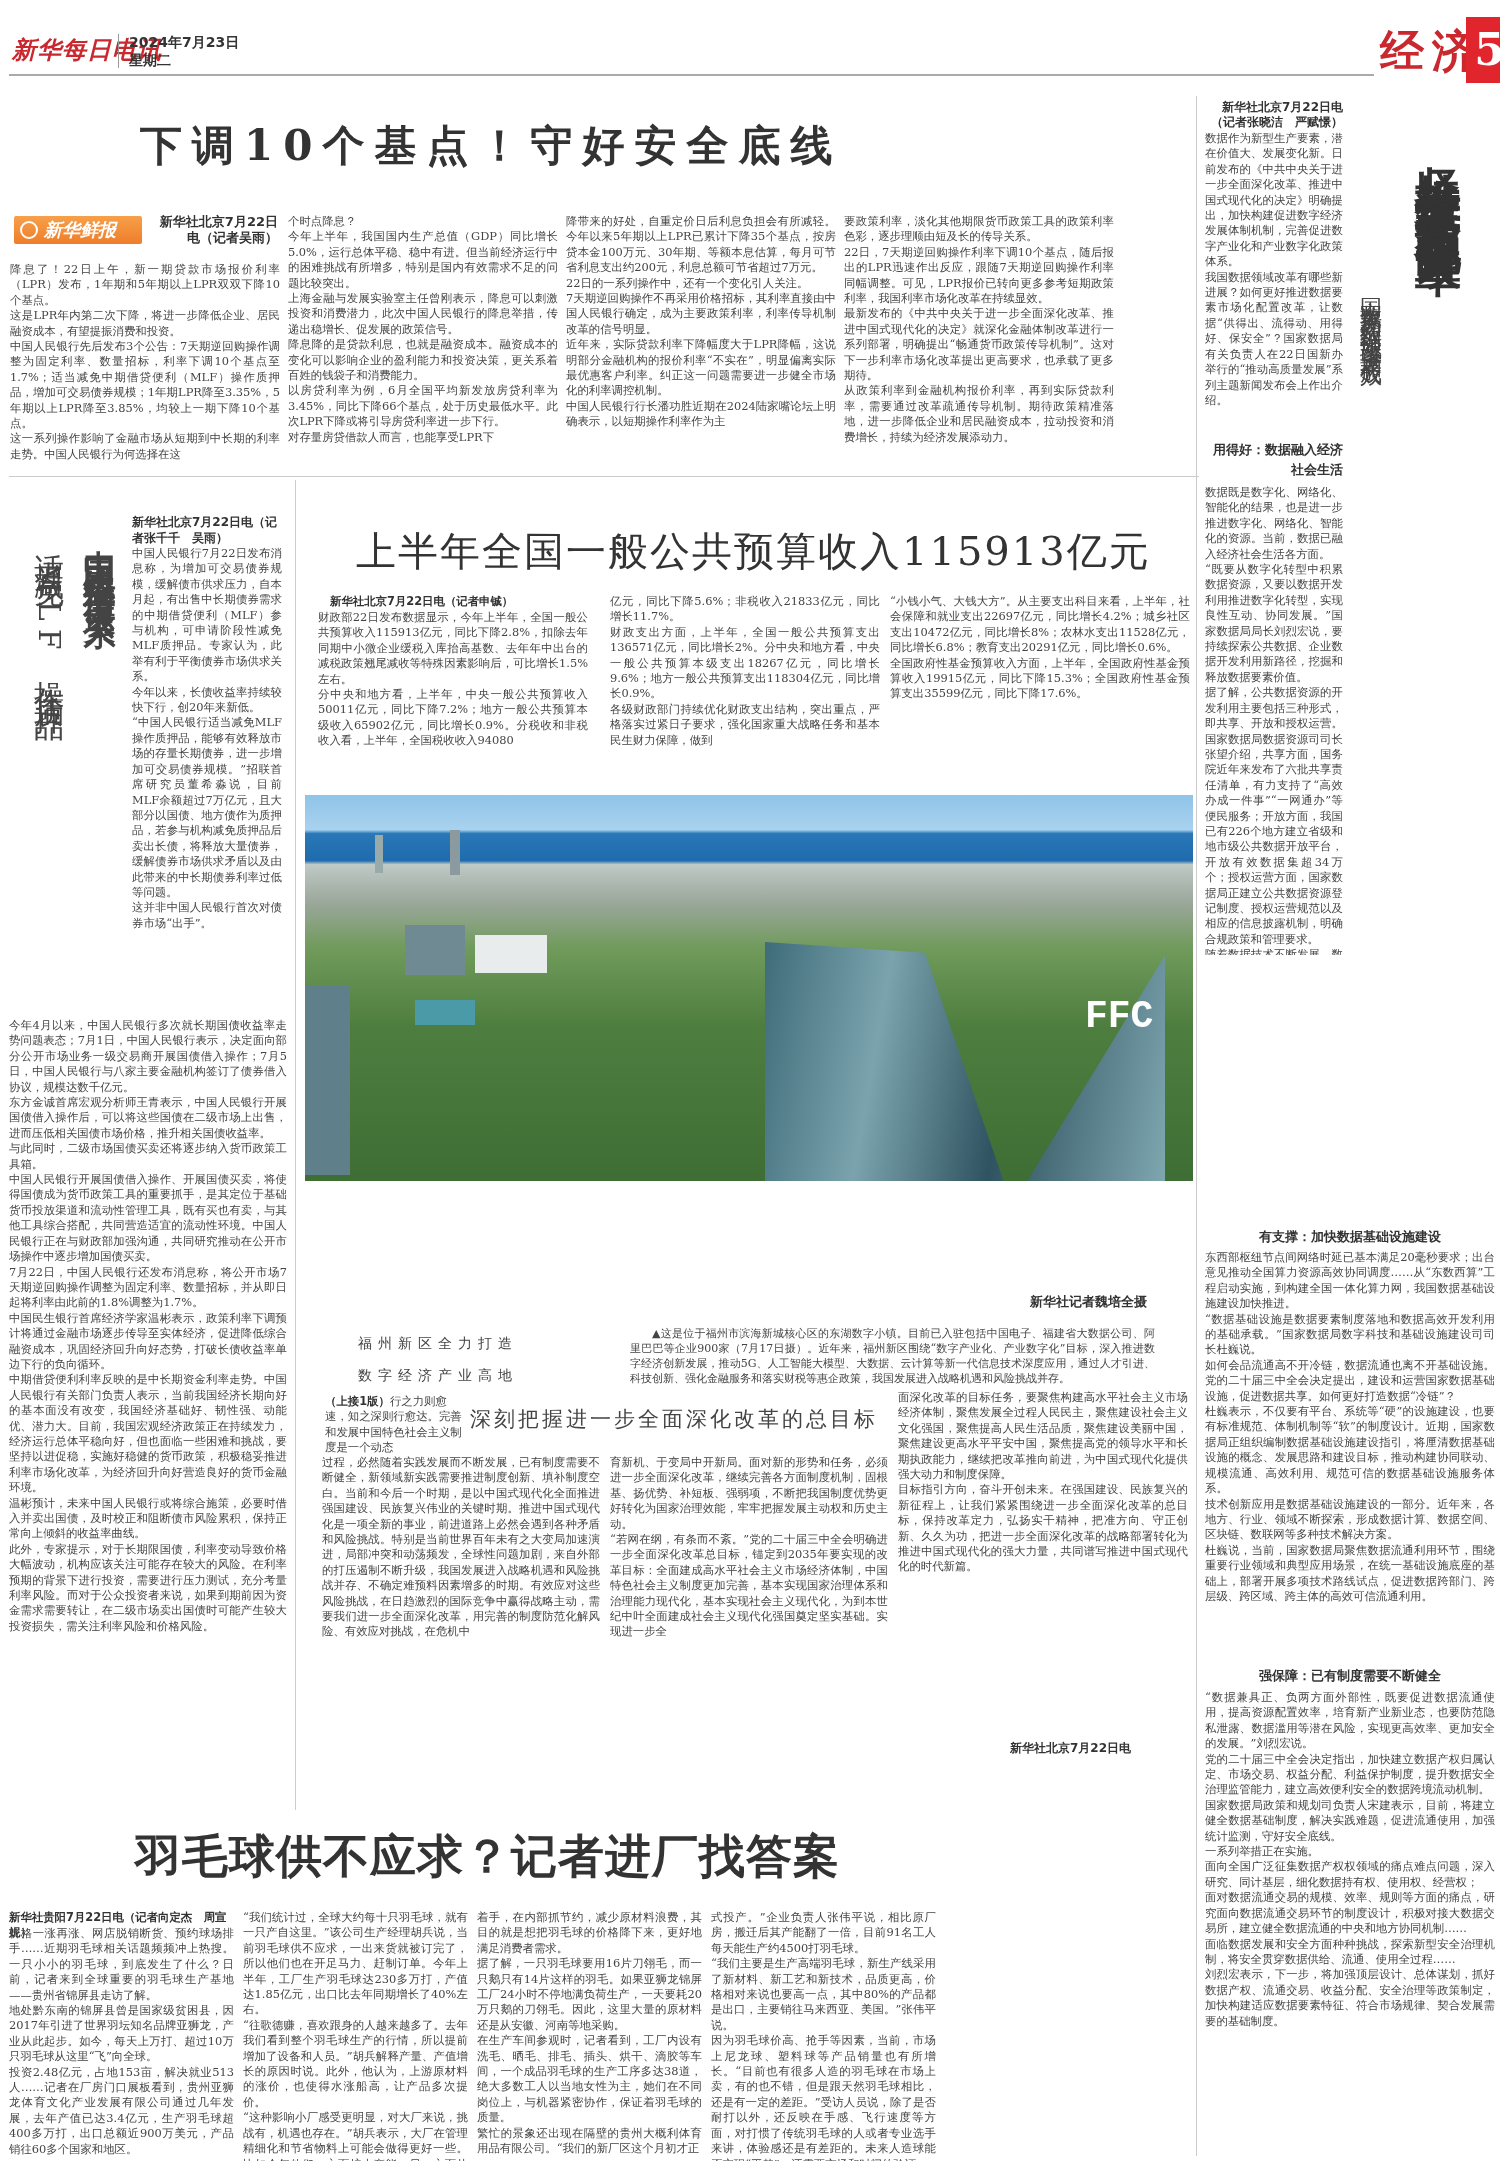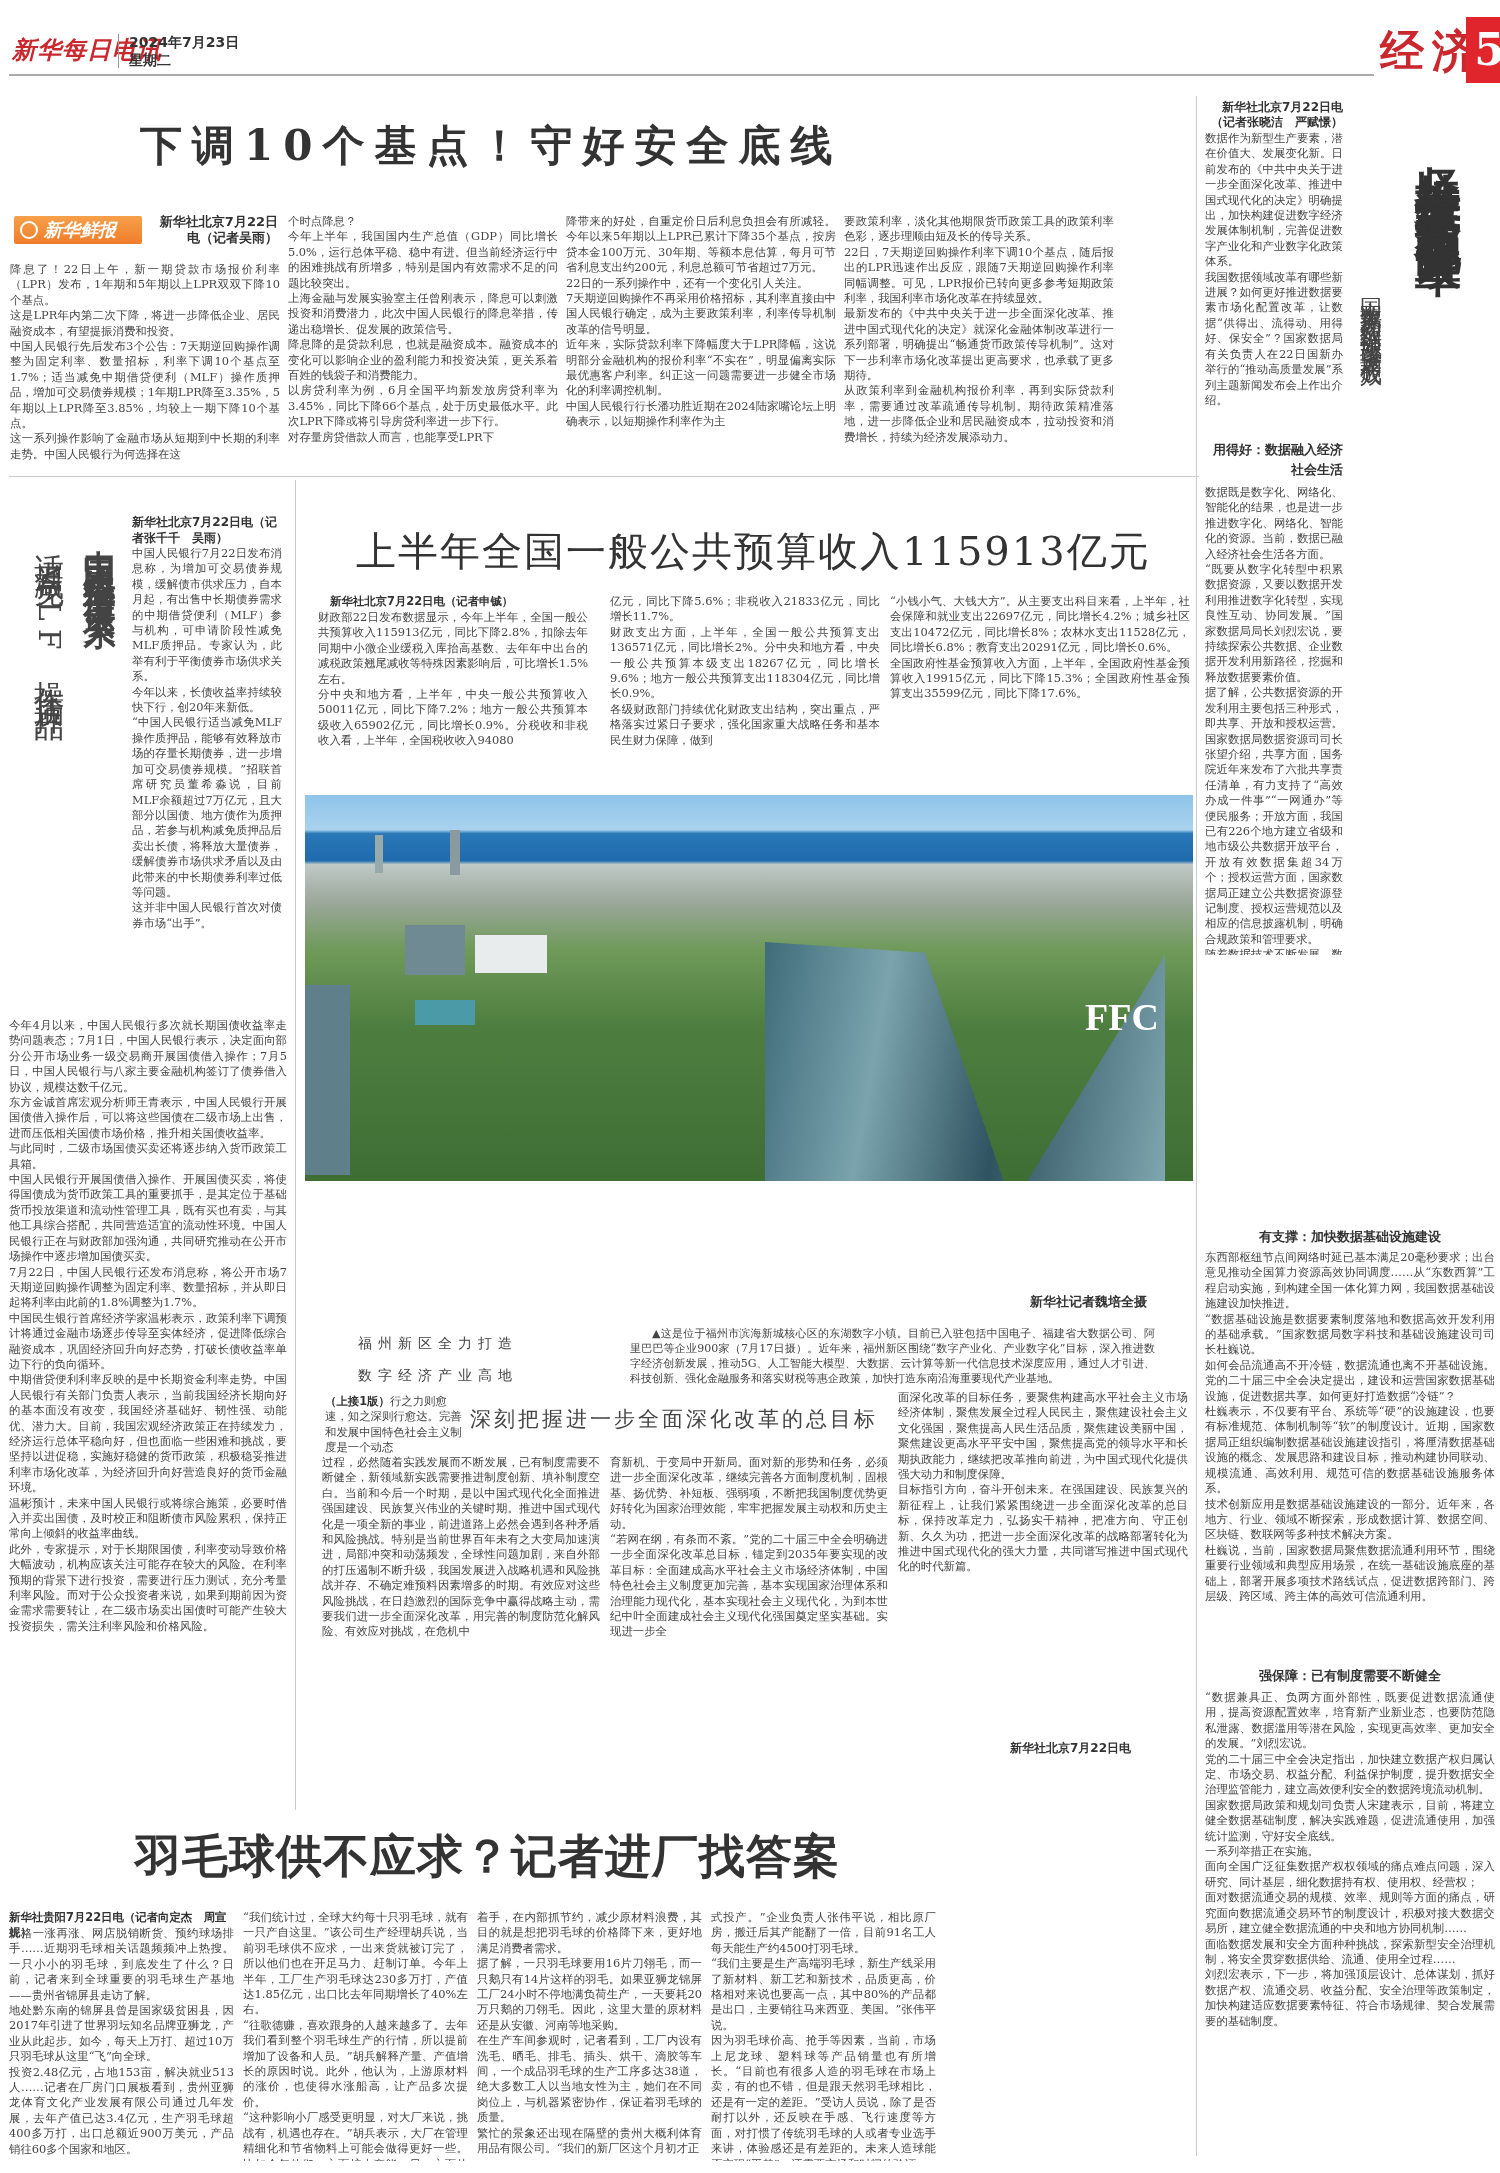--- a/index.html
+++ b/index.html
@@ -18,21 +18,21 @@
 .h1{font-weight:bold;color:#333;font-family:"DejaVu Serif",serif}
 .vhead{writing-mode:vertical-rl;font-family:"DejaVu Serif",serif;color:#444}
 .rule-v{width:1px;background:#ccc}
 .sub{font-family:"DejaVu Sans",sans-serif;font-weight:bold;color:#333;font-size:13px;text-align:center}
 .badge{left:14px;top:216px;width:128px;height:28px;background:linear-gradient(#f7a04a,#ef7d2a);border-radius:2px;color:#fff;font-size:18px;font-weight:bold;font-style:italic;display:flex;align-items:center;padding-left:6px;font-family:"DejaVu Serif",serif}
 .badge .mag{display:inline-block;width:18px;height:18px;border:2px solid #fff;border-radius:50%;margin-right:6px;position:relative}
 .photo{left:305px;top:795px;width:888px;height:386px;overflow:hidden;
  background:
  linear-gradient(180deg,#8fc4e8 0%,#a9d2ee 9%,#2a78b8 10%,#1f6bad 17%,#bfc9c6 18%,#9aa79a 28%,#6f9a5a 40%,#4e7e3f 60%,#3f6e35 100%)}
 .photo .tower{position:absolute;left:460px;top:120px;width:400px;height:270px;background:linear-gradient(100deg,#3d6a78,#7aa3ad 30%,#2f5360 60%,#7fa7b0);clip-path:polygon(0 10%,40% 14%,60% 100%,65% 100%,100% 15%,100% 100%,0 100%)}
-.photo .ffc{position:absolute;left:780px;top:200px;color:#fff;font-size:38px;font-weight:bold;font-family:Liberation Serif, serif}
+.photo .ffc{position:absolute;left:780px;top:200px;color:#fff;font-size:38px;font-weight:bold;font-family:Liberation Mono, monospace}
 .photo .bld{position:absolute;background:#d8dcd9}
 .caption-title{font-size:14px;line-height:32px;letter-spacing:6px;color:#444}
 .cap-text{font-size:11px;line-height:15px;color:#444;text-indent:2em;text-align:justify}
 </style>
 </head>
 <body>
 
 <div class="abs masthead-logo">新华每日电讯</div>
 <div class="abs masthead-sep"></div>
 <div class="abs mast-date">
@@ -105,21 +105,21 @@
   <div class="bld" style="left:0;top:190px;width:45px;height:190px;background:#5f7f8a"></div>
   <div class="bld" style="left:100px;top:130px;width:60px;height:50px;background:#6f8a92"></div>
   <div class="bld" style="left:110px;top:205px;width:60px;height:25px;background:#4a9aa8"></div>
   <div class="tower"></div>
   <div class="ffc">FFC</div>
 </div>
 <div class="abs caption-title" style="left:358px;top:1327px">
   <div>福州新区全力打造</div>
   <div>数字经济产业高地</div>
 </div>
-<div class="abs cap-text" style="left:630px;top:1326px;width:525px;height:62px;overflow:hidden">▲这是位于福州市滨海新城核心区的东湖数字小镇。目前已入驻包括中国电子、福建省大数据公司、阿里巴巴等企业900家（7月17日摄）。近年来，福州新区围绕“数字产业化、产业数字化”目标，深入推进数字经济创新发展，推动5G、人工智能大模型、大数据、云计算等新一代信息技术深度应用，通过人才引进、科技创新、强化金融服务和落实财税等惠企政策，加快打造东南沿海重要现代产业基地。</div>
+<div class="abs cap-text" style="left:630px;top:1326px;width:525px;height:62px;overflow:hidden">▲这是位于福州市滨海新城核心区的东湖数字小镇。目前已入驻包括中国电子、福建省大数据公司、阿里巴巴等企业900家（7月17日摄）。近年来，福州新区围绕“数字产业化、产业数字化”目标，深入推进数字经济创新发展，推动5G、人工智能大模型、大数据、云计算等新一代信息技术深度应用，通过人才引进、科技创新、强化金融服务和落实财税等惠企政策，我国发展进入战略机遇和风险挑战并存。</div>
 <div class="abs dateline" style="left:1030px;top:1293px;font-size:13px">新华社记者魏培全摄</div>
 
 <div class="abs" style="left:470px;top:1405px;font-size:21px;letter-spacing:3px;color:#444">深刻把握进一步全面深化改革的总目标</div>
 <div class="abs" style="left:325px;top:1394px;width:140px;font-size:11.4px;line-height:15.4px;color:#444">
   <span class="dateline">（上接1版）</span><span>行之力则愈速，知之深则行愈达。完善和发展中国特色社会主义制度是一个动态</span>
 </div>
 <div class="abs p ni" style="left:322px;top:1455px;width:278px;height:262px;overflow:hidden;white-space:pre-line">过程，必然随着实践发展而不断发展，已有制度需要不断健全，新领域新实践需要推进制度创新、填补制度空白。当前和今后一个时期，是以中国式现代化全面推进强国建设、民族复兴伟业的关键时期。推进中国式现代化是一项全新的事业，前进道路上必然会遇到各种矛盾和风险挑战。特别是当前世界百年未有之大变局加速演进，局部冲突和动荡频发，全球性问题加剧，来自外部的打压遏制不断升级，我国发展进入战略机遇和风险挑战并存、不确定难预料因素增多的时期。有效应对这些风险挑战，在日趋激烈的国际竞争中赢得战略主动，需要我们进一步全面深化改革，用完善的制度防范化解风险、有效应对挑战，在危机中</div>
 <div class="abs p ni" style="left:610px;top:1455px;width:278px;height:262px;overflow:hidden;white-space:pre-line">育新机、于变局中开新局。面对新的形势和任务，必须进一步全面深化改革，继续完善各方面制度机制，固根基、扬优势、补短板、强弱项，不断把我国制度优势更好转化为国家治理效能，牢牢把握发展主动权和历史主动。
 “若网在纲，有条而不紊。”党的二十届三中全会明确进一步全面深化改革总目标，锚定到2035年要实现的改革目标：全面建成高水平社会主义市场经济体制，中国特色社会主义制度更加完善，基本实现国家治理体系和治理能力现代化，基本实现社会主义现代化，为到本世纪中叶全面建成社会主义现代化强国奠定坚实基础。实现进一步全</div>
 <div class="abs p ni" style="left:898px;top:1390px;width:290px;height:327px;overflow:hidden;white-space:pre-line">面深化改革的目标任务，要聚焦构建高水平社会主义市场经济体制，聚焦发展全过程人民民主，聚焦建设社会主义文化强国，聚焦提高人民生活品质，聚焦建设美丽中国，聚焦建设更高水平平安中国，聚焦提高党的领导水平和长期执政能力，继续把改革推向前进，为中国式现代化提供强大动力和制度保障。

